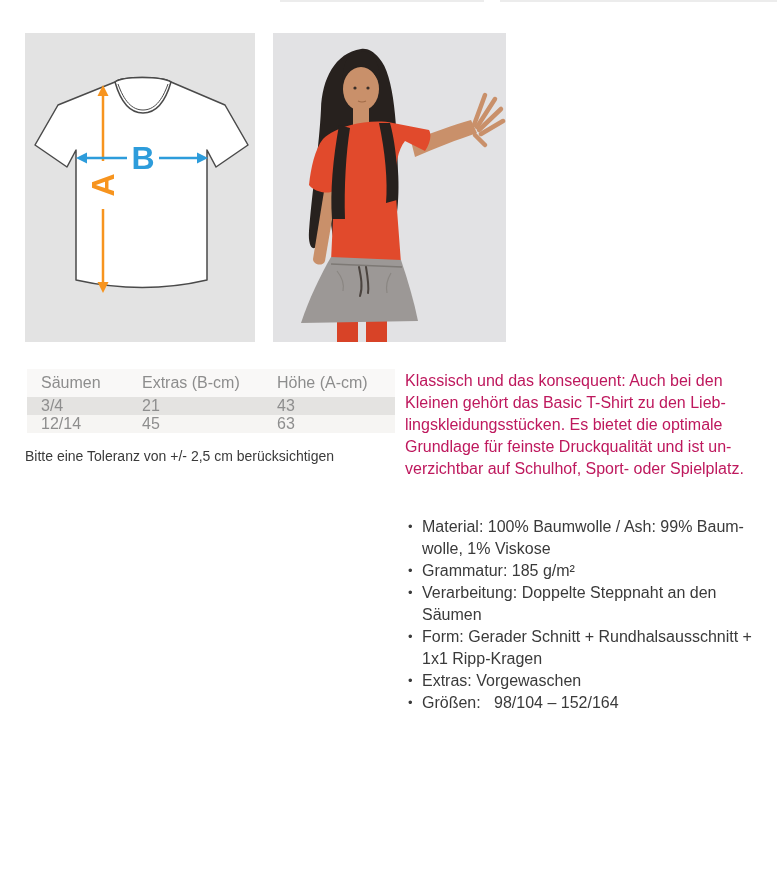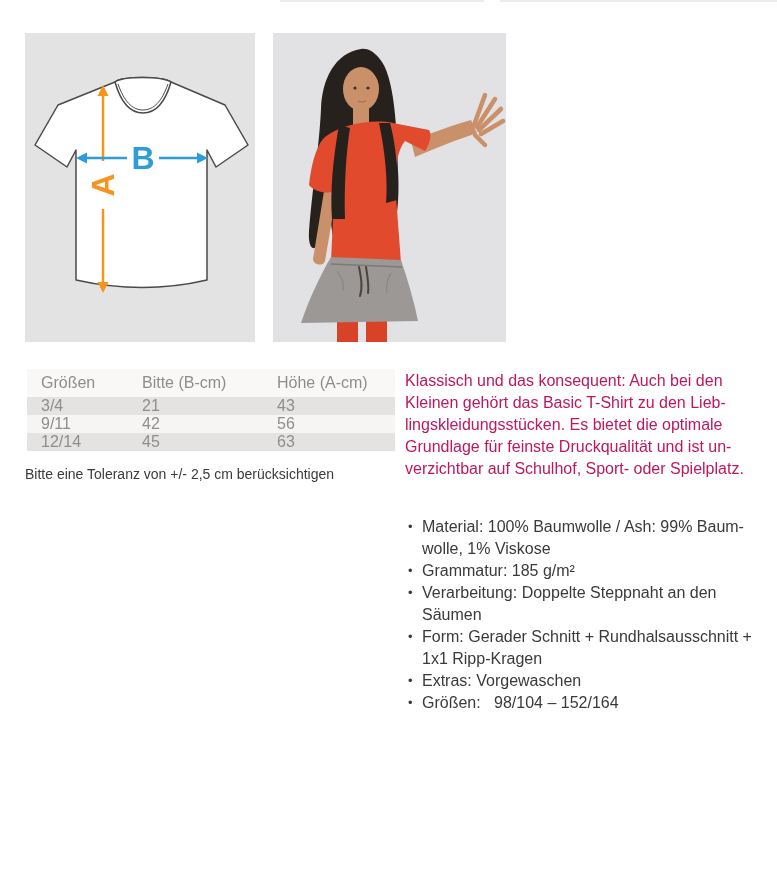--- a/index.html
+++ b/index.html
@@ -136,35 +136,30 @@
 
   <div class="left-col">
     <table class="size-table">
       <colgroup>
           <col class="c1">
           <col class="c2">
           <col class="c3">
         </colgroup>
       <thead>
         <tr>
-          <th>Größen</th>
-          <th>Bitte (B-cm)</th>
+          <th>Säumen</th>
+          <th>Extras (B-cm)</th>
           <th>Höhe (A-cm)</th>
         </tr>
       </thead>
       <tbody>
         <tr>
           <td>3/4</td>
           <td>21</td>
           <td>43</td>
-        </tr>
-        <tr>
-          <td>9/11</td>
-          <td>42</td>
-          <td>56</td>
         </tr>
         <tr>
           <td>12/14</td>
           <td>45</td>
           <td>63</td>
         </tr>
       </tbody>
     </table>
     <p class="tolerance-note">Bitte eine Toleranz von +/- 2,5 cm berücksichtigen</p>
   </div>

